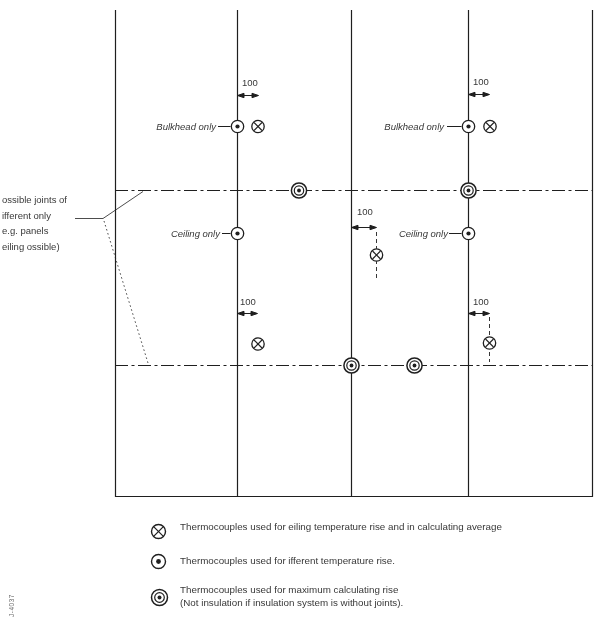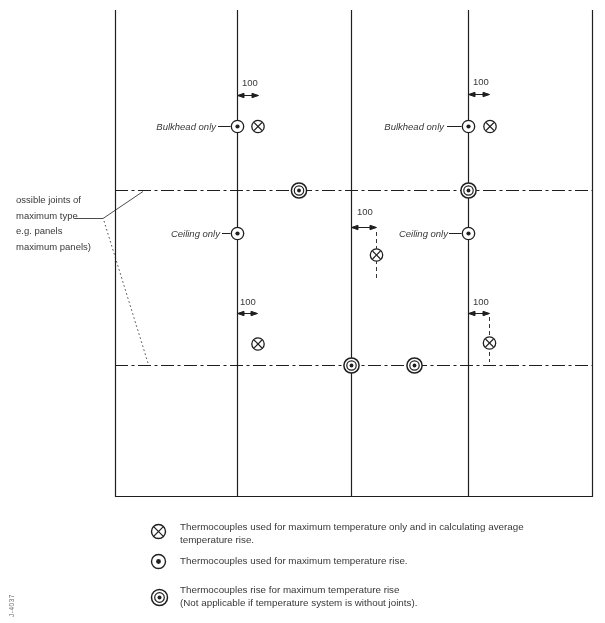--- a/index.html
+++ b/index.html
@@ -4,21 +4,21 @@
 <style>
   html,body{margin:0;padding:0;}
   body{
     width:605px;height:623px;position:relative;background:#ffffff;
     font-family:"Liberation Sans","DejaVu Sans",sans-serif;
     color:#383838;overflow:hidden;
   }
   .abs{position:absolute;}
   .lbl{font-size:9.5px;line-height:12px;color:#383838;white-space:nowrap;font-style:italic;}
   .dim{font-size:9.5px;color:#383838;text-align:left;width:22px;}
-  .note{font-size:9.5px;line-height:15.5px;color:#383838;margin-left:14px;}
+  .note{font-size:9.5px;line-height:15.5px;color:#383838;}
   .legend-text{font-size:9.8px;line-height:12.5px;color:#383838;}
   .fig-code{font-size:6.5px;color:#6a6a6a;transform:rotate(-90deg);transform-origin:left top;letter-spacing:.5px;}
   svg{display:block;}
 </style>
 </head>
 <body>
 
 <svg class="abs" style="left:0;top:0;" width="605" height="510" viewBox="0 0 605 510">
   <defs>
     <g id="sym-dot">
@@ -115,52 +115,51 @@
 <div class="abs lbl" style="left:378px;top:227.5px;width:70px;text-align:right;">Ceiling only</div>
 
 <div class="abs dim" style="left:242px;top:77px;">100</div>
 <div class="abs dim" style="left:473px;top:76px;">100</div>
 <div class="abs dim" style="left:357px;top:206px;">100</div>
 <div class="abs dim" style="left:240px;top:295.5px;">100</div>
 <div class="abs dim" style="left:473px;top:295.5px;">100</div>
 
 <div class="abs note" style="left:2px;top:192px;">
   <div>ossible joints of</div>
-  <div>maximum type</div>
+  <div>ifferent only</div>
   <div>e.g. panels</div>
-  <div>maximum panels)</div>
+  <div>eiling ossible)</div>
 </div>
 
 <div class="abs" style="left:150px;top:521px;">
   <svg class="abs" style="left:0;top:2px;" width="17" height="17" viewBox="-8.5 -8.5 17 17">
     <circle r="7" fill="#fff" stroke="#1f1f1f" stroke-width="1.4"></circle>
     <line x1="-4.6" y1="-4.6" x2="4.6" y2="4.6" stroke="#1f1f1f" stroke-width="1.2"></line>
     <line x1="-4.6" y1="4.6" x2="4.6" y2="-4.6" stroke="#1f1f1f" stroke-width="1.2"></line>
   </svg>
   <div class="abs legend-text" style="left:30px;top:0;width:400px;">
-    <div>Thermocouples used for maximum temperature only and in calculating average</div>
-    <div>temperature rise.</div>
+    <div>Thermocouples used for eiling temperature rise and in calculating average</div>
   </div>
 </div>
 
 <div class="abs" style="left:150px;top:555px;">
   <svg class="abs" style="left:0;top:-2px;" width="17" height="17" viewBox="-8.5 -8.5 17 17">
     <circle r="7" fill="#fff" stroke="#1f1f1f" stroke-width="1.4"></circle>
     <circle r="2.4" fill="#1f1f1f"></circle>
   </svg>
   <div class="abs legend-text" style="left:30px;top:0;width:400px;">
-    <div>Thermocouples used for maximum temperature rise.</div>
+    <div>Thermocouples used for ifferent temperature rise.</div>
   </div>
 </div>
 
 <div class="abs" style="left:150px;top:584px;">
   <svg class="abs" style="left:0;top:4px;" width="19" height="19" viewBox="-9.5 -9.5 19 19">
     <circle r="8" fill="#fff" stroke="#1f1f1f" stroke-width="1.5"></circle>
     <circle r="4.8" fill="#fff" stroke="#1f1f1f" stroke-width="1.2"></circle>
     <circle r="2" fill="#1f1f1f"></circle>
   </svg>
   <div class="abs legend-text" style="left:30px;top:0;width:400px;">
-    <div>Thermocouples rise for maximum temperature rise</div>
-    <div>(Not applicable if temperature system is without joints).</div>
+    <div>Thermocouples used for maximum calculating rise</div>
+    <div>(Not insulation if insulation system is without joints).</div>
   </div>
 </div>
 
 <div class="abs fig-code" style="left:8px;top:617px;">J-4037</div>
 
 </body></html>

